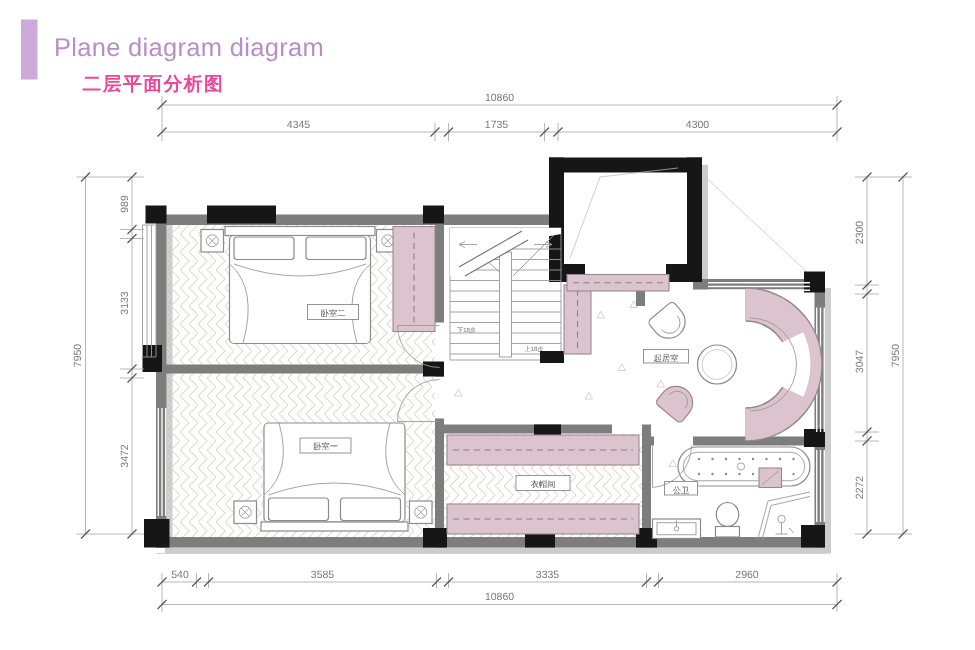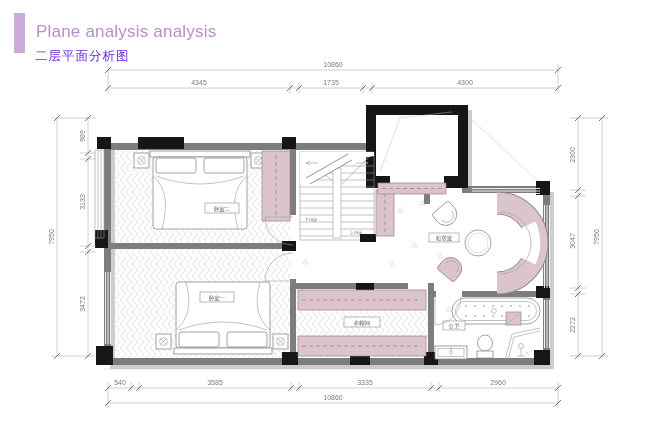--- a/index.html
+++ b/index.html
@@ -1,20 +1,20 @@
 <!DOCTYPE html>
 <html><head>
 <meta charset="utf-8">
 <style>
   html,body{margin:0;padding:0;background:#fff;}
   .page{position:relative;width:650px;height:433px;background:#ffffff;overflow:hidden;
         font-family:"Liberation Sans",sans-serif;}
   .bar{position:absolute;left:14px;top:13px;width:11px;height:40px;background:#cdaad8;}
   .title{position:absolute;left:36px;top:22px;font-size:17px;color:#b78fc6;letter-spacing:.2px;}
-  .subtitle{position:absolute;left:35px;top:48px;font-size:12.5px;font-weight:normal;color:#6d28d9;letter-spacing:1px;}
+  .subtitle{position:absolute;left:55px;top:48px;font-size:12.5px;font-weight:bold;color:#ec4899;letter-spacing:1px;}
   svg{position:absolute;left:0;top:0;}
   .w{fill:#7d7d7d;}
   .col{fill:#161616;}
   .sh{fill:#cccccc;}
   .pink{fill:#dcc4cf;stroke:#97858e;stroke-width:.7;}
   .furn{fill:#ffffff;stroke:#8b8b8b;stroke-width:.8;}
   .ln{stroke:#9a9a9a;stroke-width:.6;fill:none;}
   .thin{stroke:#bdbdbd;stroke-width:.5;fill:none;}
   .win{stroke:#ffffff;stroke-width:.9;fill:none;}
   .dash{stroke:#8d7d86;stroke-width:.7;fill:none;stroke-dasharray:4 3;}
@@ -24,21 +24,21 @@
   .tn{font-size:4px;fill:#6f6f6f;}
   .tick{stroke:#555;stroke-width:.8;fill:none;}
   .dml{stroke:#a8a8a8;stroke-width:.55;fill:none;}
   .lbox{fill:#fff;stroke:#8a8a8a;stroke-width:.6;}
 </style>
 </head>
 <body>
 
 <div class="page">
   <div class="bar"></div>
-  <div class="title">Plane analysis analysis</div>
+  <div class="title">Plane diagram diagram</div>
   <div class="subtitle">二层平面分析图</div>
 
   <svg width="650" height="433" viewBox="0 0 650 433">
     <defs>
       <pattern id="chev" width="12" height="12" patternUnits="userSpaceOnUse" patternTransform="rotate(90)">
         <path d="M0,12 L6,6 L12,12" stroke="#ddd7d2" stroke-width=".7" fill="none"></path>
         <path d="M0,6 L6,0 L12,6" stroke="#ddd7d2" stroke-width=".7" fill="none"></path>
       </pattern>
     </defs>
 

